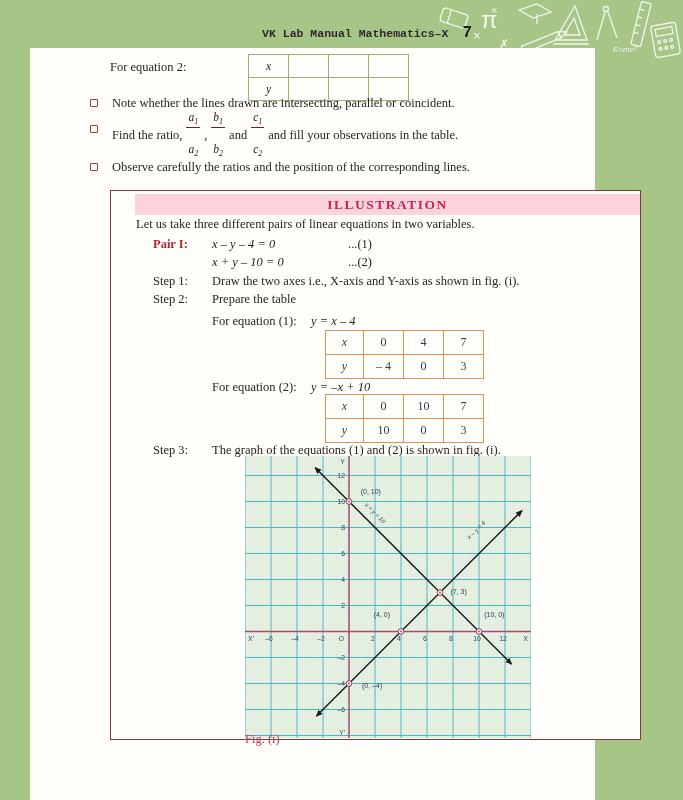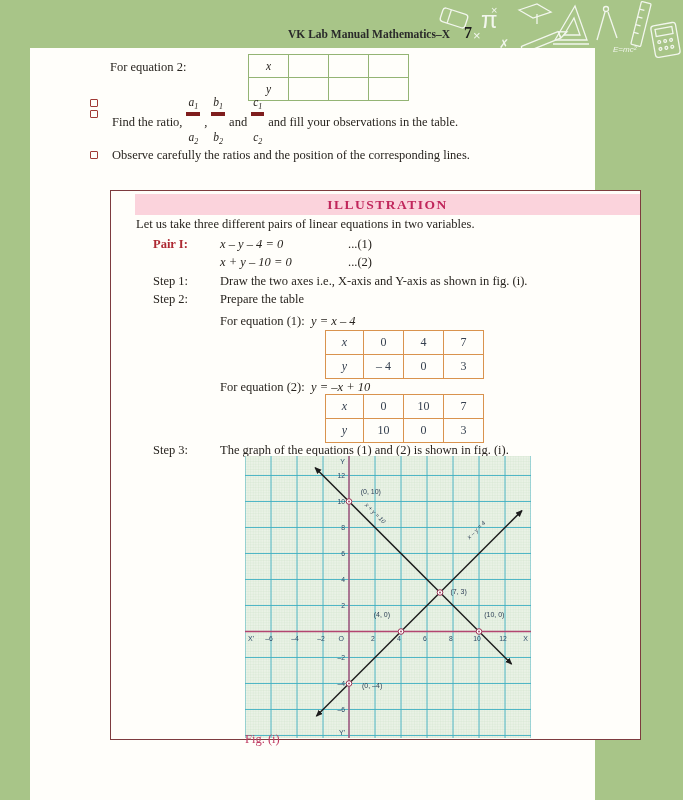--- a/index.html
+++ b/index.html
@@ -1,21 +1,21 @@
 <!DOCTYPE html>
 <html><head>
 <meta charset="utf-8">
 <style>
   html,body{margin:0;padding:0;background:#666;}
   .canvas{position:relative;width:683px;height:800px;background:#a8c588;overflow:hidden;
           font-family:"Liberation Serif",serif;color:#28241f;}
 
   
   .header-row{position:absolute;top:24px;left:0;width:472px;text-align:right;
-              font-family:Liberation Serif, serif;white-space:nowrap;}
+              font-family:Liberation Mono, monospace;white-space:nowrap;}
   .header-title{font-size:11.5px;font-weight:bold;color:#2a2a2a;}
   .page-num{font-size:16px;font-weight:bold;color:#1d1d1d;margin-left:14px;}
   .doodles{position:absolute;top:0;right:0;}
 
   
   .page{position:absolute;left:30px;top:48px;width:565px;height:752px;background:#fffefa;}
 
   .eq2-label{position:absolute;left:80px;top:12px;font-size:12.5px;}
   table{border-collapse:collapse;}
   .top-table{position:absolute;left:218px;top:6px;}
@@ -23,33 +23,33 @@
                 font-style:italic;font-size:11.5px;}
 
   
   .bullets{position:absolute;left:58px;top:48px;width:548px;font-size:12.5px;}
   .bullet{position:relative;padding-left:24px;line-height:15px;margin-bottom:1px;}
   .sq{position:absolute;left:2px;top:3px;width:6px;height:6px;border:1.7px solid #a03a35;border-radius:1px;}
   .bullet-ratio{display:flex;align-items:center;min-height:32px;line-height:14px;}
   .bullet-ratio .sq{top:13px;}
   .frac{display:inline-flex;flex-direction:column;align-items:center;vertical-align:middle;
         font-style:italic;line-height:1;margin:0 4px;font-size:11.5px;}
-  .fnum{border-bottom:4px solid #7f1d1d;padding:0 2px 1px;}
+  .fnum{border-bottom:1px solid #7f1d1d;padding:0 2px 1px;}
   .fden{padding-top:16px;}
   .frac sub{font-size:8px;}
 
   
   .illus{position:absolute;left:33px;top:142px;width:529px;height:548px;
          border:1.2px solid #7d3b3e;background:#fffefa;margin-left:47px;}
   .band{position:absolute;left:24px;right:0;top:3px;height:21px;background:#fbd3dc;}
   .band-title{text-align:center;font-weight:bold;font-size:13.5px;color:#c0265b;
               letter-spacing:1.5px;line-height:21px;}
   .row{position:absolute;left:0;width:100%;font-size:12.5px;}
   .lbl{position:absolute;left:42px;}
-  .cnt{position:absolute;left:109px;white-space:nowrap;}
+  .cnt{position:absolute;left:101px;white-space:nowrap;}
   .red{color:#ae2a33;font-weight:bold;}
   .eq{font-style:italic;}
   .ref{position:absolute;left:237px;}
   .expr{position:absolute;left:200px;font-style:italic;}
   .otable{position:absolute;left:214px;}
   .otable td{border:1.3px solid #d9934e;width:37px;height:21px;text-align:center;
              font-size:12px;color:#35404f;}
   .otable td:first-child{font-style:italic;width:35px;}
 
   .graph-wrap{position:absolute;left:134px;top:265px;width:286px;height:282px;}
@@ -129,20 +129,21 @@
         <td></td>
             <td></td>
             <td></td>
       </tr>
     </tbody>
       </table>
 
     <div class="bullets">
       <div class="bullet">
         <span class="sq"></span>
+        <span>Note whether the lines drawn are intersecting, parallel or coincident.</span>
       </div>
       <div class="bullet bullet-ratio">
         <span class="sq"></span>
         <span>Find the ratio,</span>
         <span class="frac">
           <span class="fnum"><span>a</span><sub>1</sub></span>
           <span class="fden"><span>a</span><sub>2</sub></span>
         </span>
         <span>,</span>
         <span class="frac">

